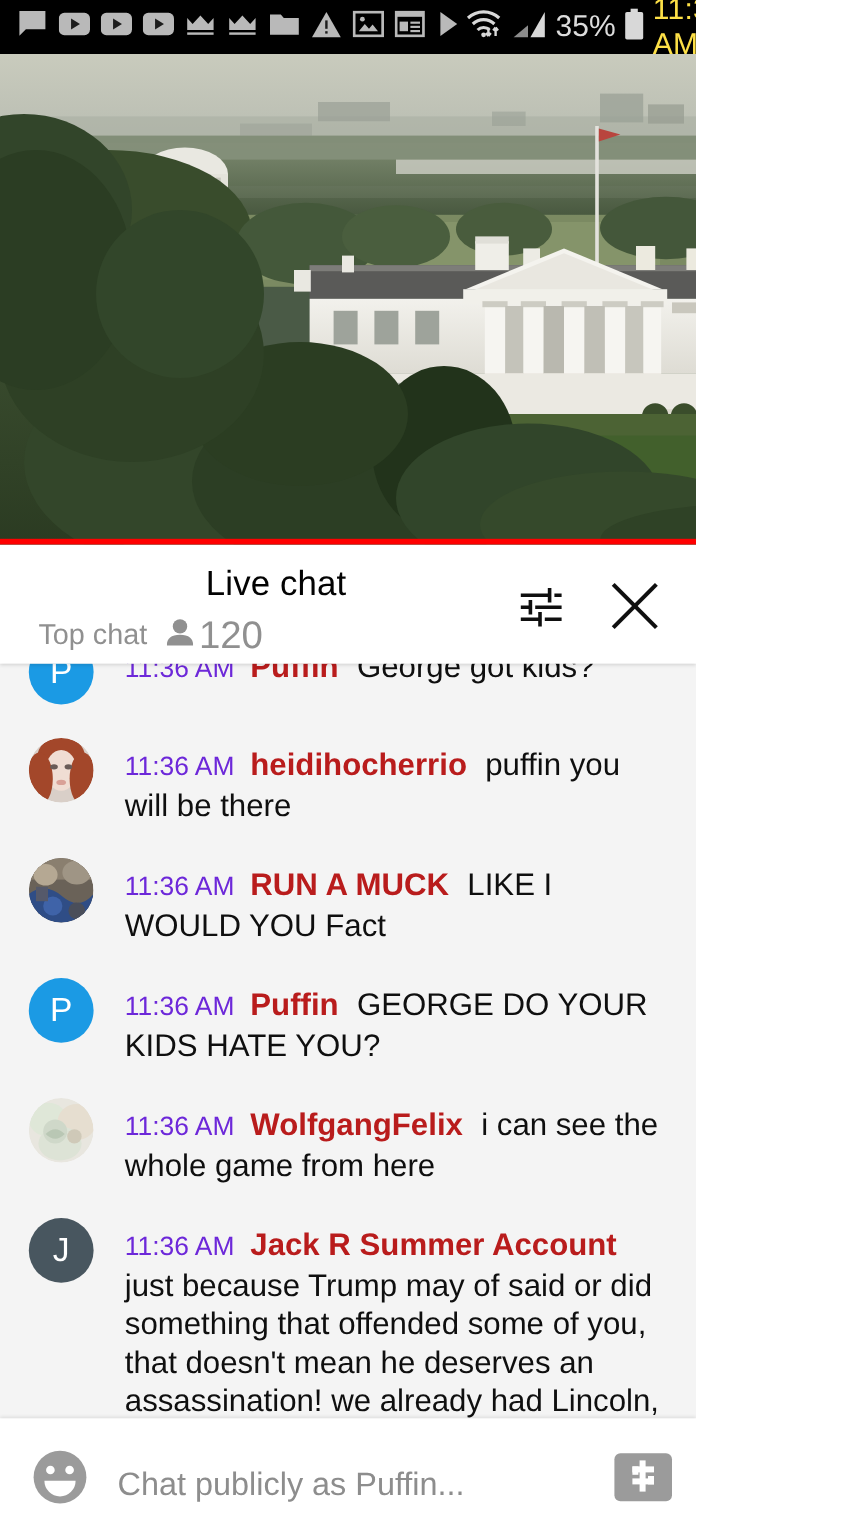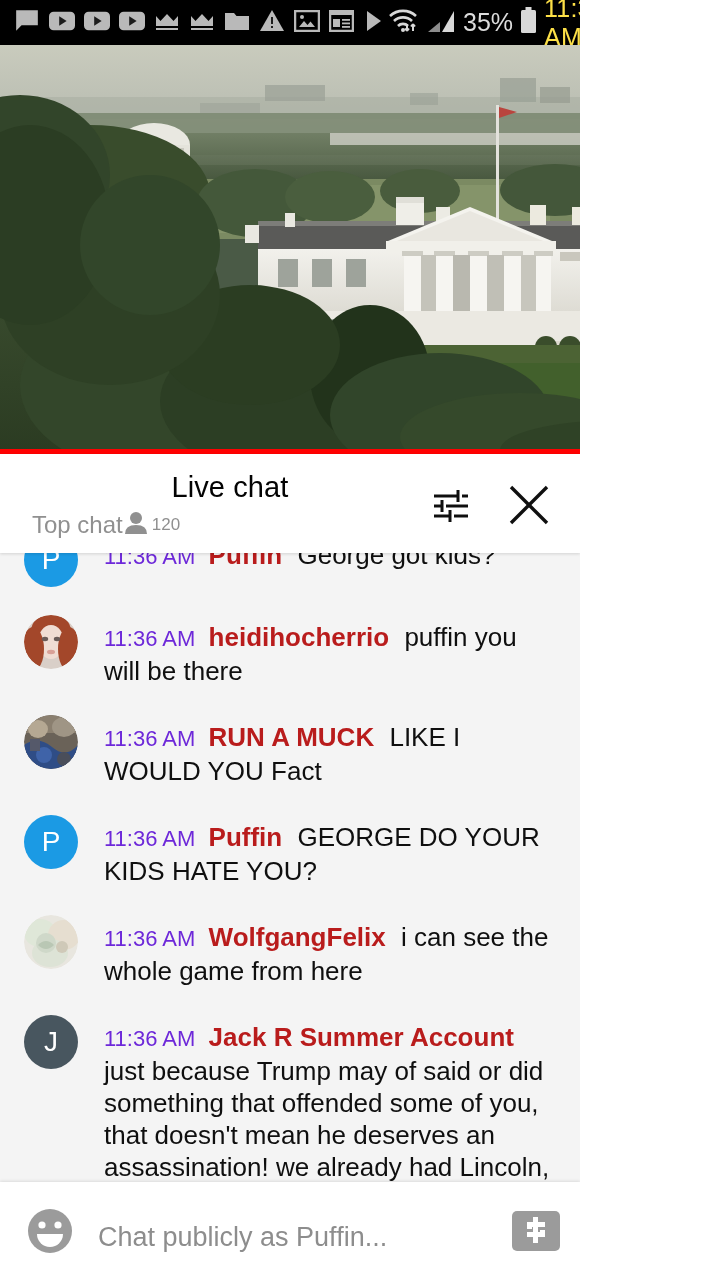--- a/index.html
+++ b/index.html
@@ -50,25 +50,25 @@
     box-shadow: 0 1px 3px rgba(0,0,0,0.14);
     z-index: 3;
   }
   .chat-header-texts { flex: 1; text-align: center; }
   .chat-title {
     font-size: 29px; color: #030303; font-weight: 400;
     line-height: 34px; letter-spacing: 0.1px;
   }
   .chat-subrow {
     display: flex; align-items: center;
-    margin-top: 7px; gap: 2px;
+    margin-top: 7px; gap: 16px;
   }
   .chat-subtitle { font-size: 24px; color: #909090; }
   .viewer-group { display: flex; align-items: center; gap: 5px; }
-  .viewer-count { font-size: 17px; color: #909090; }
+  .viewer-count { font-size: 32px; color: #909090; }
   .header-actions { display: flex; align-items: center; gap: 34px; padding-top: 12px; padding-right: 8px; }
   .hbtn { background: none; border: none; cursor: pointer; display: block; line-height: 0; }
 
   
   .chat-list {
     position: relative;
     height: 629px;
     background: #f4f4f4;
     overflow: hidden;
     padding-top: 0;

